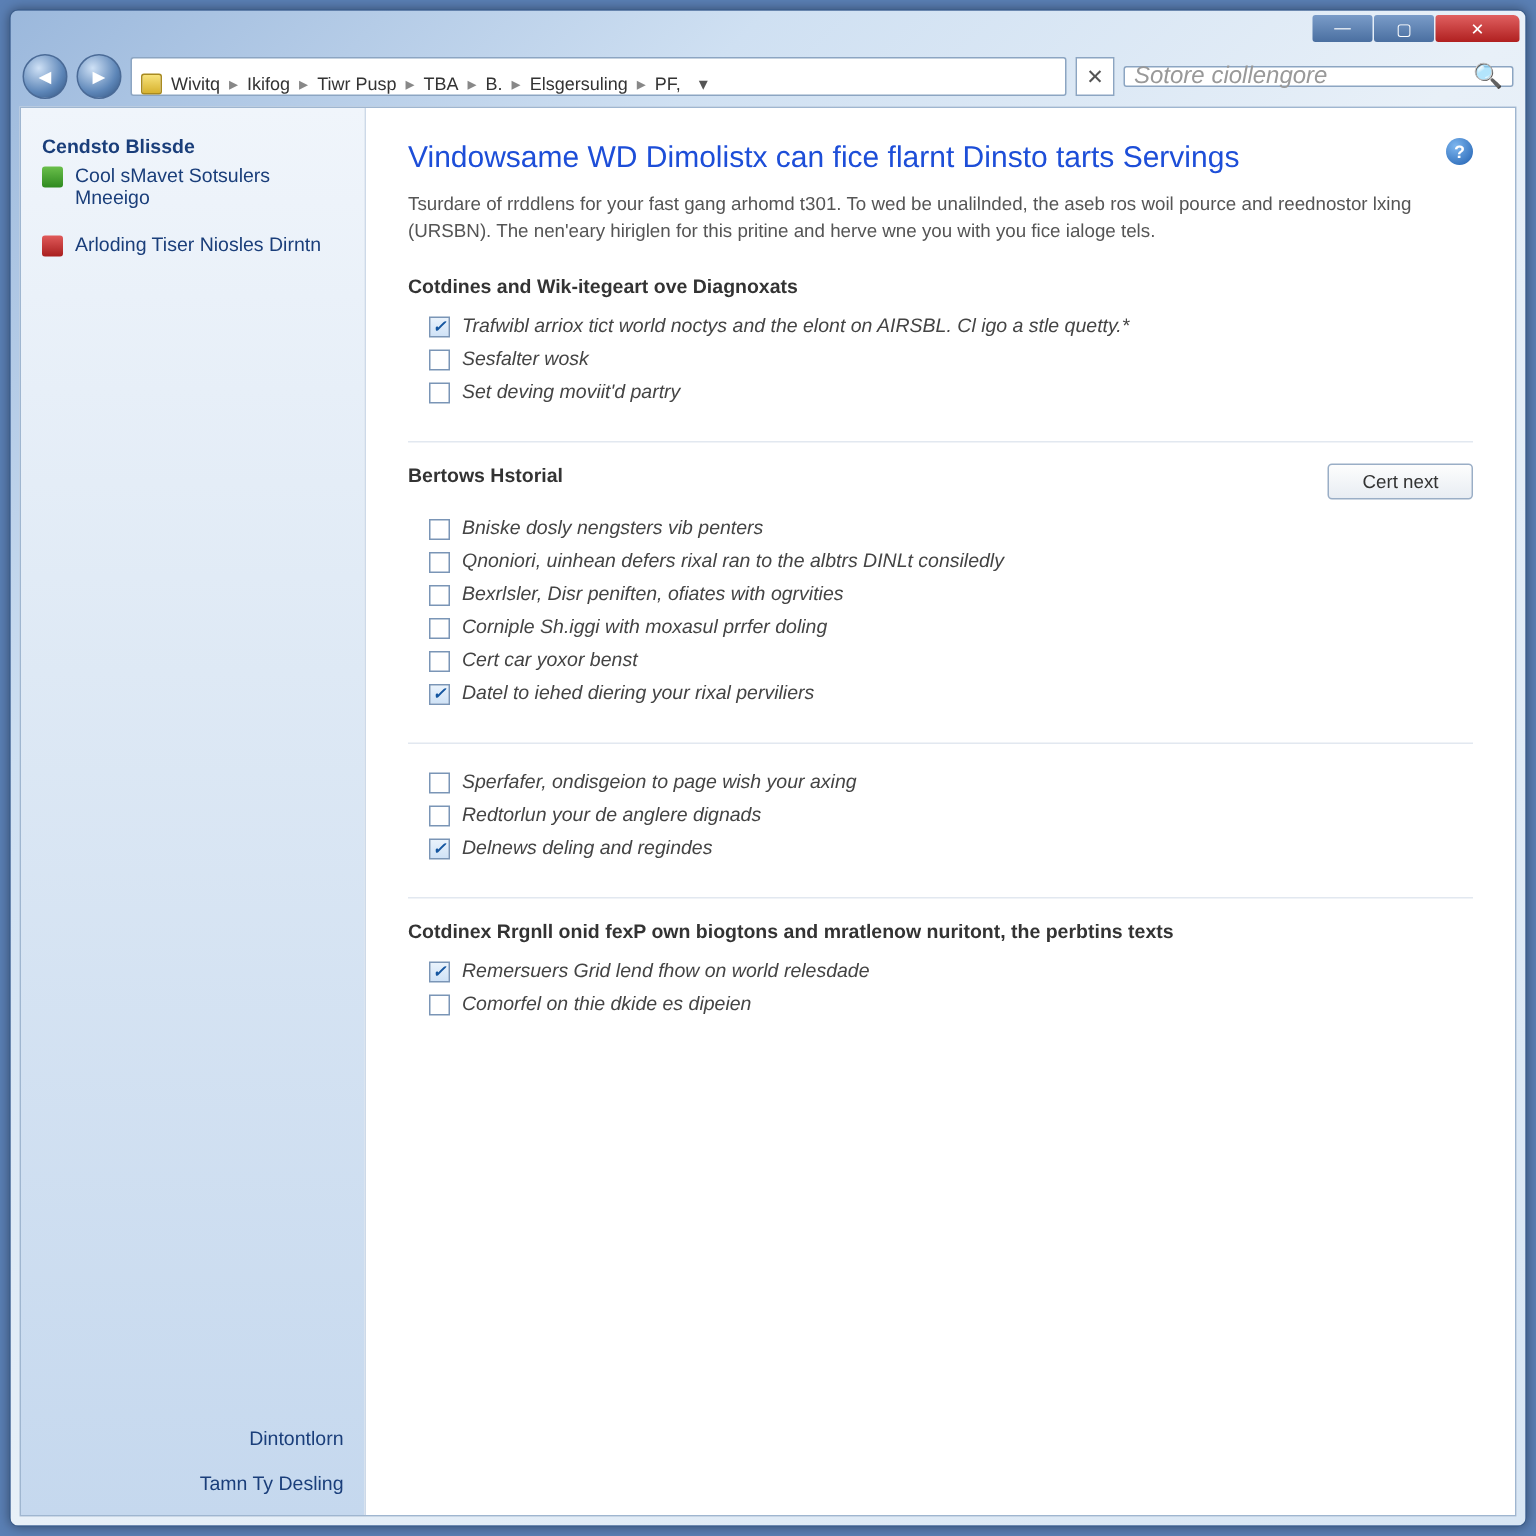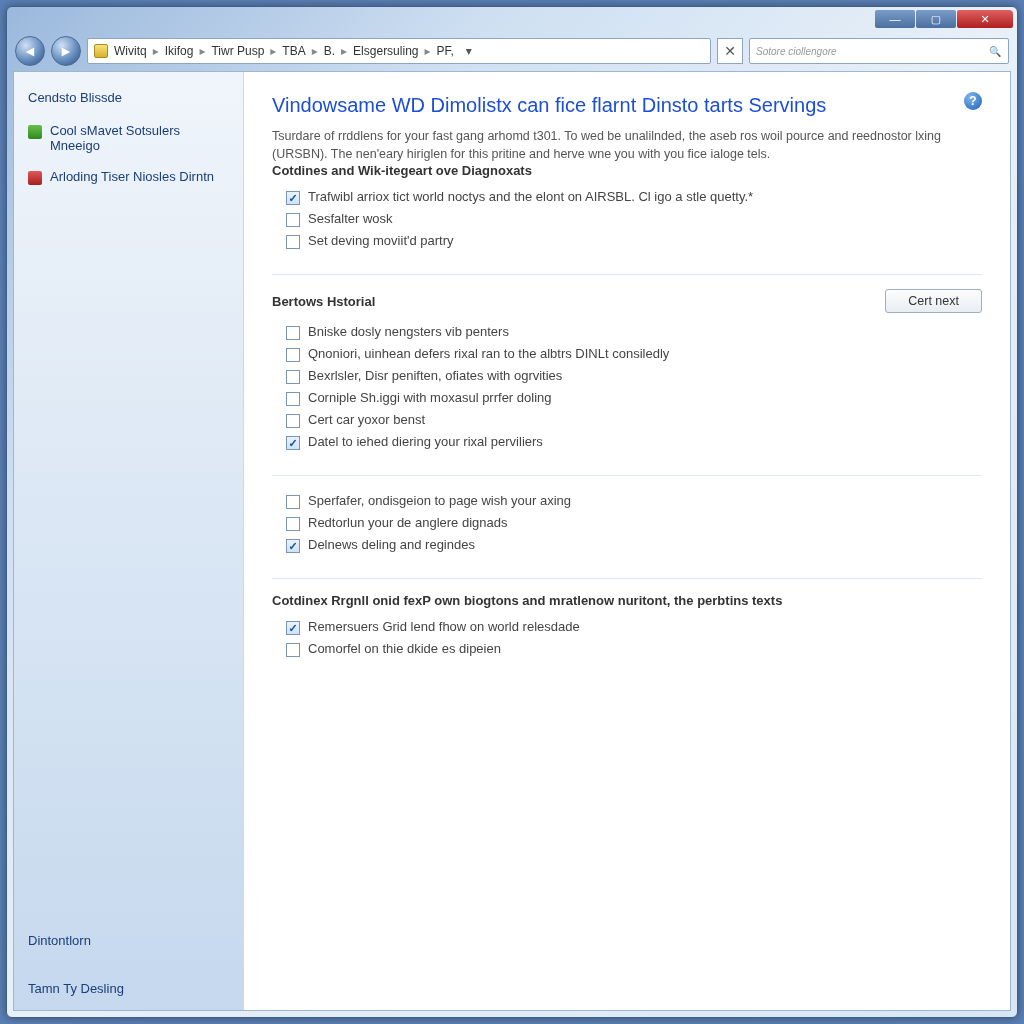--- a/index.html
+++ b/index.html
@@ -24,59 +24,59 @@
     height: 40px; display: flex; align-items: center; padding: 4px 8px; gap: 6px;
   }
   .navcircle {
     width: 30px; height: 30px; border-radius: 50%;
     background: radial-gradient(circle at 35% 30%, #cfe1f6, #5d86b8 60%, #2f4f7a);
     border: 1px solid #4a6a96; display:flex; align-items:center; justify-content:center;
     color:#fff; font-size:14px;
   }
   .addrbar {
     flex: 1; height: 26px; background: #fff; border: 1px solid #8ca5c2; border-radius: 2px;
-    display: flex; align-items: center; padding: 0 6px; gap: 6px; font-size:12px; color:#333;
+    display: flex; align-items: flex-end; padding: 0 6px; gap: 6px; font-size:12px; color:#333;
   }
   .addr-icon { width:14px;height:14px;background:linear-gradient(#f7e27a,#d7b22f);border:1px solid #a88a20;border-radius:2px;}
   .crumb-sep { color:#888; }
   .addr-drop { width:18px;text-align:center;color:#555; }
   .refresh-box { width:26px;height:26px;background:#fff;border:1px solid #8ca5c2;display:flex;align-items:center;justify-content:center;color:#555;font-size:14px;}
   .searchbox {
-    width: 260px; height: 26px; background: #fff; border: 1px solid #8ca5c2; border-radius:2px;
-    display:flex;align-items:center;padding:0 6px;font-style:italic;color:#999;font-size:10px;
+    width: 260px; height: 14px; background: #fff; border: 1px solid #8ca5c2; border-radius:2px;
+    display:flex;align-items:center;padding:0 6px;font-style:italic;color:#999;font-size:16px;
   }
   .searchbox .mag { margin-left:auto; color:#6a8ab2; font-style:normal;}
 
   .content { flex:1; display:flex; margin: 0 6px 6px 6px; background:#fff; border:1px solid #9fb6d0; }
 
   .sidebar {
     width: 230px; background: linear-gradient(180deg,#f0f5fb 0%, #dee9f5 40%, #c5d8ee 100%);
     border-right: 1px solid #cdd9e8; padding: 18px 14px 10px 14px; display:flex;flex-direction:column;
     font-size:13px;
   }
-  .sidebar-title { color:#1a3e7a; font-weight:400; margin-bottom:18px; }
+  .sidebar-title { color:#1a3e7a; font-weight:700; margin-bottom:4px; }
   .task { display:flex; gap:8px; margin-bottom:16px; color:#1a3e7a; cursor:pointer; }
   .task .ticon { width:14px;height:14px;flex:none;margin-top:2px;border-radius:2px;}
   .t-green { background:linear-gradient(#6abf4b,#2e8a1f);}
   .t-red { background:linear-gradient(#e05a5a,#a81e1e);}
   .sidebar-bottom { margin-top:auto; }
-  .see-also { color:#1a3e7a; margin-top:26px; cursor:pointer; line-height:1.7;}
+  .see-also { color:#1a3e7a; margin-top:8px; cursor:pointer; line-height:1.7;text-align:right;}
 
   .main { flex:1; padding: 20px 28px 20px 28px; overflow:auto; }
   .help-icon { float:right; width:18px;height:18px;border-radius:50%;background:radial-gradient(circle at 35% 30%,#7db6ef,#1f5fb0);color:#fff;display:flex;align-items:center;justify-content:center;font-size:12px;font-weight:bold;}
   .page-title { color:#1d4ed8; font-size:20px; font-weight:400; line-height:1.3; margin-bottom:10px; }
-  .page-desc { color:#555; font-size:12.5px; line-height:1.4; max-width: 720px;}
+  .page-desc { color:#555; font-size:12.5px; line-height:1.4; margin-bottom:20px; max-width: 720px;}
   .section { margin-bottom:22px; }
-  .section-head { font-weight:600; color:#333; font-size:13px; margin-bottom:8px; display:flex; align-items:center;}
+  .section-head { font-weight:600; color:#333; font-size:13px; margin-bottom:8px; display:flex; align-items:flex-start;}
   .section-btn { margin-left:auto; }
   button.aero {
     background:linear-gradient(#fdfdfd,#e8edf3); border:1px solid #9aaec6; border-radius:3px;
     padding:4px 22px; font-size:12.5px; color:#333; cursor:pointer;
   }
-  .opt { display:flex; align-items:flex-start; gap:8px; padding:3px 0 3px 14px; color:#444; font-size:13px;}
+  .opt { display:flex; align-items:flex-start; gap:8px; padding:3px 0 3px 14px; color:#444; font-size:13px;font-style:italic;}
   .cb { width:14px;height:14px;flex:none;border:1px solid #7a95b6;background:#fff;margin-top:2px;display:flex;align-items:center;justify-content:center;}
   .cb.checked { background:linear-gradient(#eaf3fc,#cfe2f6); }
   .cb.checked::after { content:"✓"; color:#1556a0; font-size:11px; font-weight:bold; line-height:1;}
   hr.sep { border:none;border-top:1px solid #e2e8f0;margin:6px 0 14px 0;}
 </style>
 </head>
 <body>
 
 <div class="window">
 

